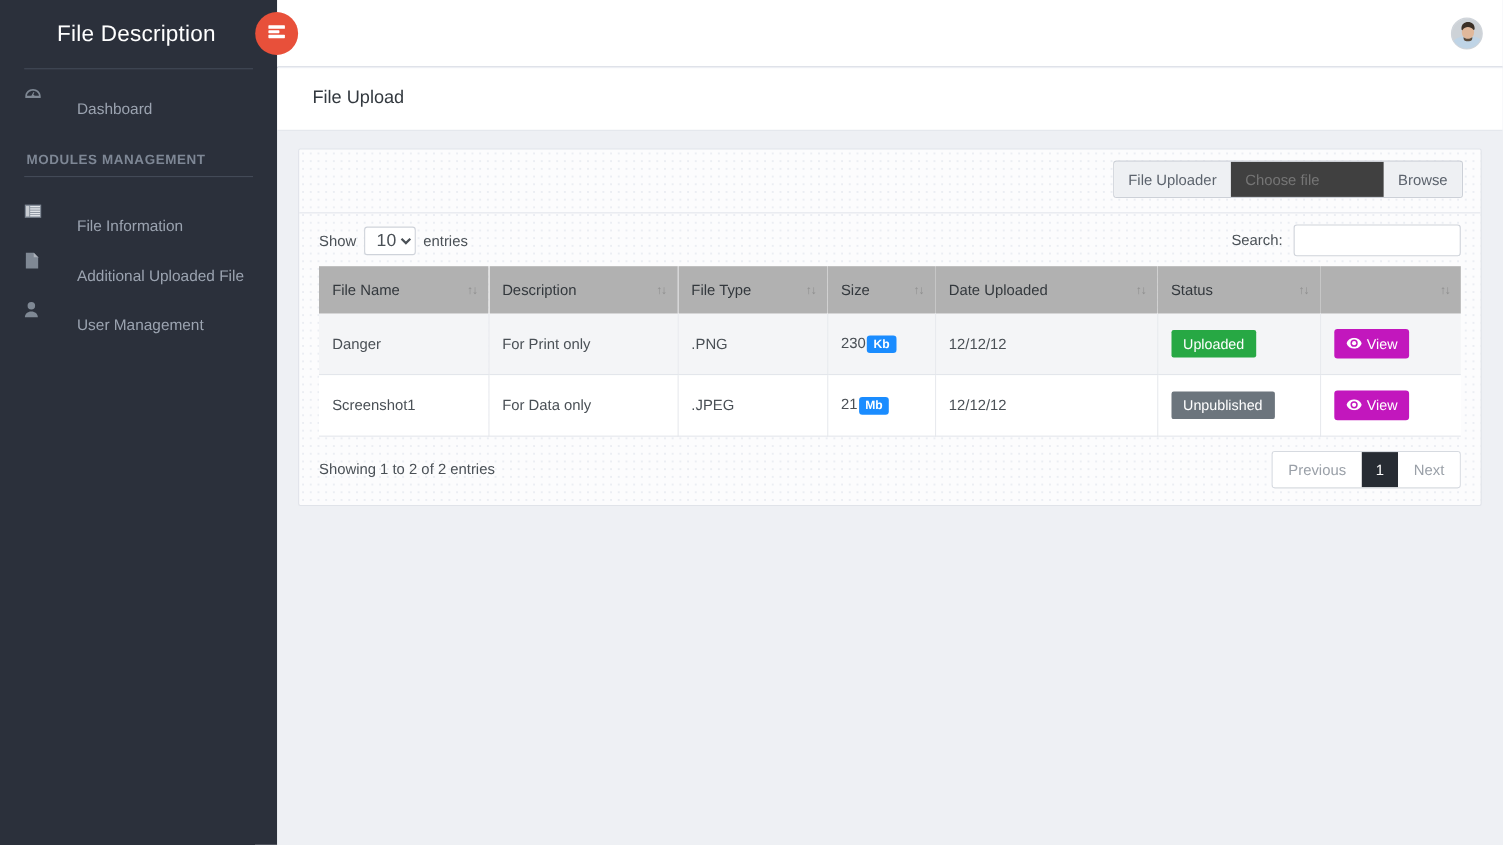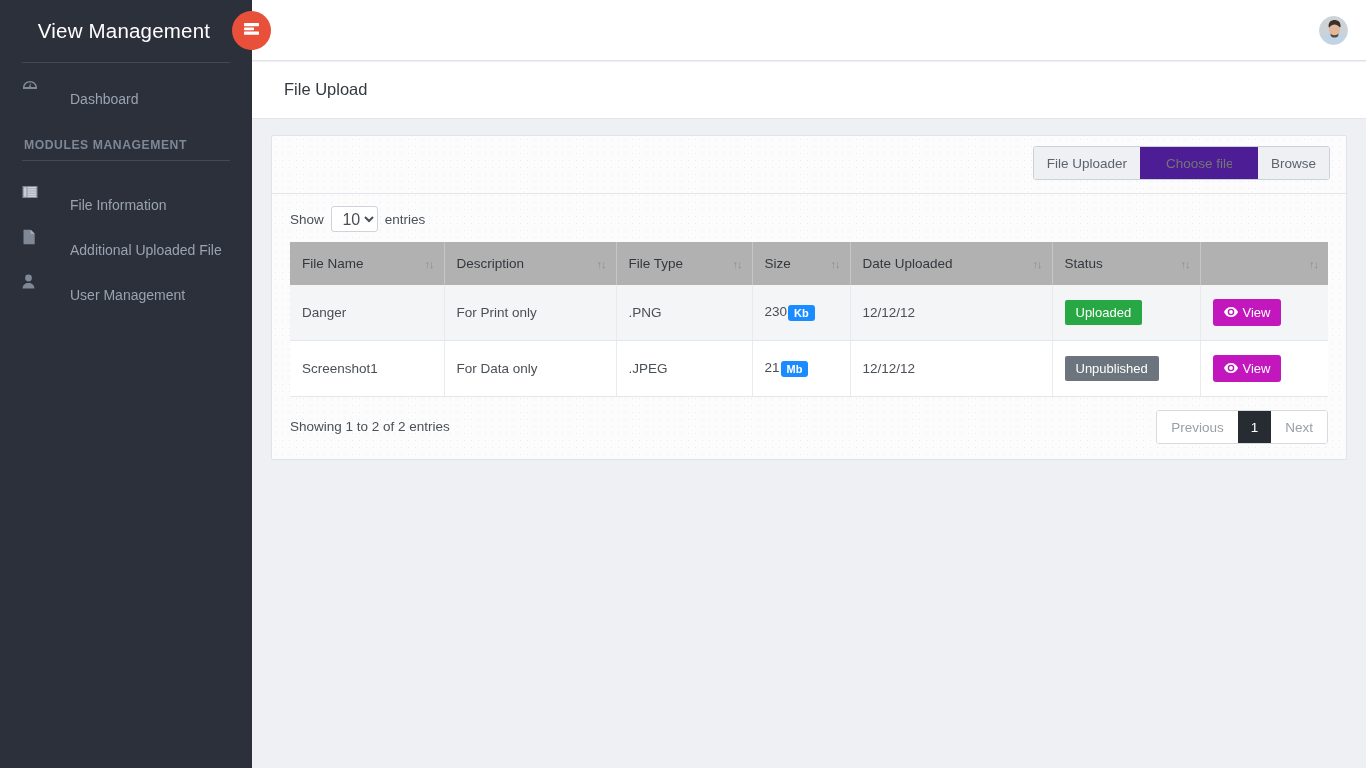--- a/index.html
+++ b/index.html
@@ -122,24 +122,24 @@
     background: #eef0f3;
     color: #5c636d;
     font-size: 13.5px;
     display: flex; align-items: center;
     padding: 0 13px;
     white-space: nowrap;
     cursor: pointer;
   }
   #file-input {
     border: none; outline: none;
-    width: 118px; padding: 0 26px;
+    width: 139px; padding: 0 13px;
     font-family: "Liberation Sans", sans-serif;
     font-size: 13.5px; color: #8d939c;
-    background: #4c1d95;
+    background: #404040;
   }
 
   
   #tools {
     position: relative; height: 48px;
     padding: 0 18px;
   }
   #show-entries {
     position: absolute; left: 18px; top: 12px;
     display: flex; align-items: center;
@@ -254,21 +254,21 @@
   .pg.active {
     background: #272c33; color: #fff;
     padding: 0 13px;
   }
 </style>
 </head>
 <body>
 
 <div id="sidebar">
 
-  <div id="brand">View Management</div>
+  <div id="brand">File Description</div>
   <div id="brand-divider"></div>
 
   <div class="nav-item">
     <span class="nav-ico">
       <svg width="16" height="16" viewBox="0 0 16 16" fill="#7f8894">
         <path d="M8 3C4.1 3 1 5.9 1 9.5V11h14V9.5C15 5.9 11.9 3 8 3zm0 1.6c2.9 0 5.3 2 5.4 4.4H2.6C2.7 6.6 5.1 4.6 8 4.6z"></path>
         <circle cx="8" cy="9.3" r="1.4"></circle>
         <rect x="7.6" y="5.6" width="0.9" height="3.4" transform="rotate(28 8 7.3)"></rect>
       </svg>
     </span>
@@ -353,20 +353,24 @@
     </div>
 
     <div id="tools">
       <div id="show-entries">
         <span>Show</span>
         <select id="entries-select">
           <option>10</option>
         </select>
         <span>entries</span>
       </div>
+      <div id="search-wrap">
+        <span>Search:</span>
+        <input id="search-input" type="text" placeholder="" style="">
+      </div>
     </div>
 
     <div id="tbl-wrap">
       <table>
         <thead>
           <tr>
             <th style="width:154px">
               <span>File Name</span>
               <span class="sort-ico">↑↓</span>
             </th>

